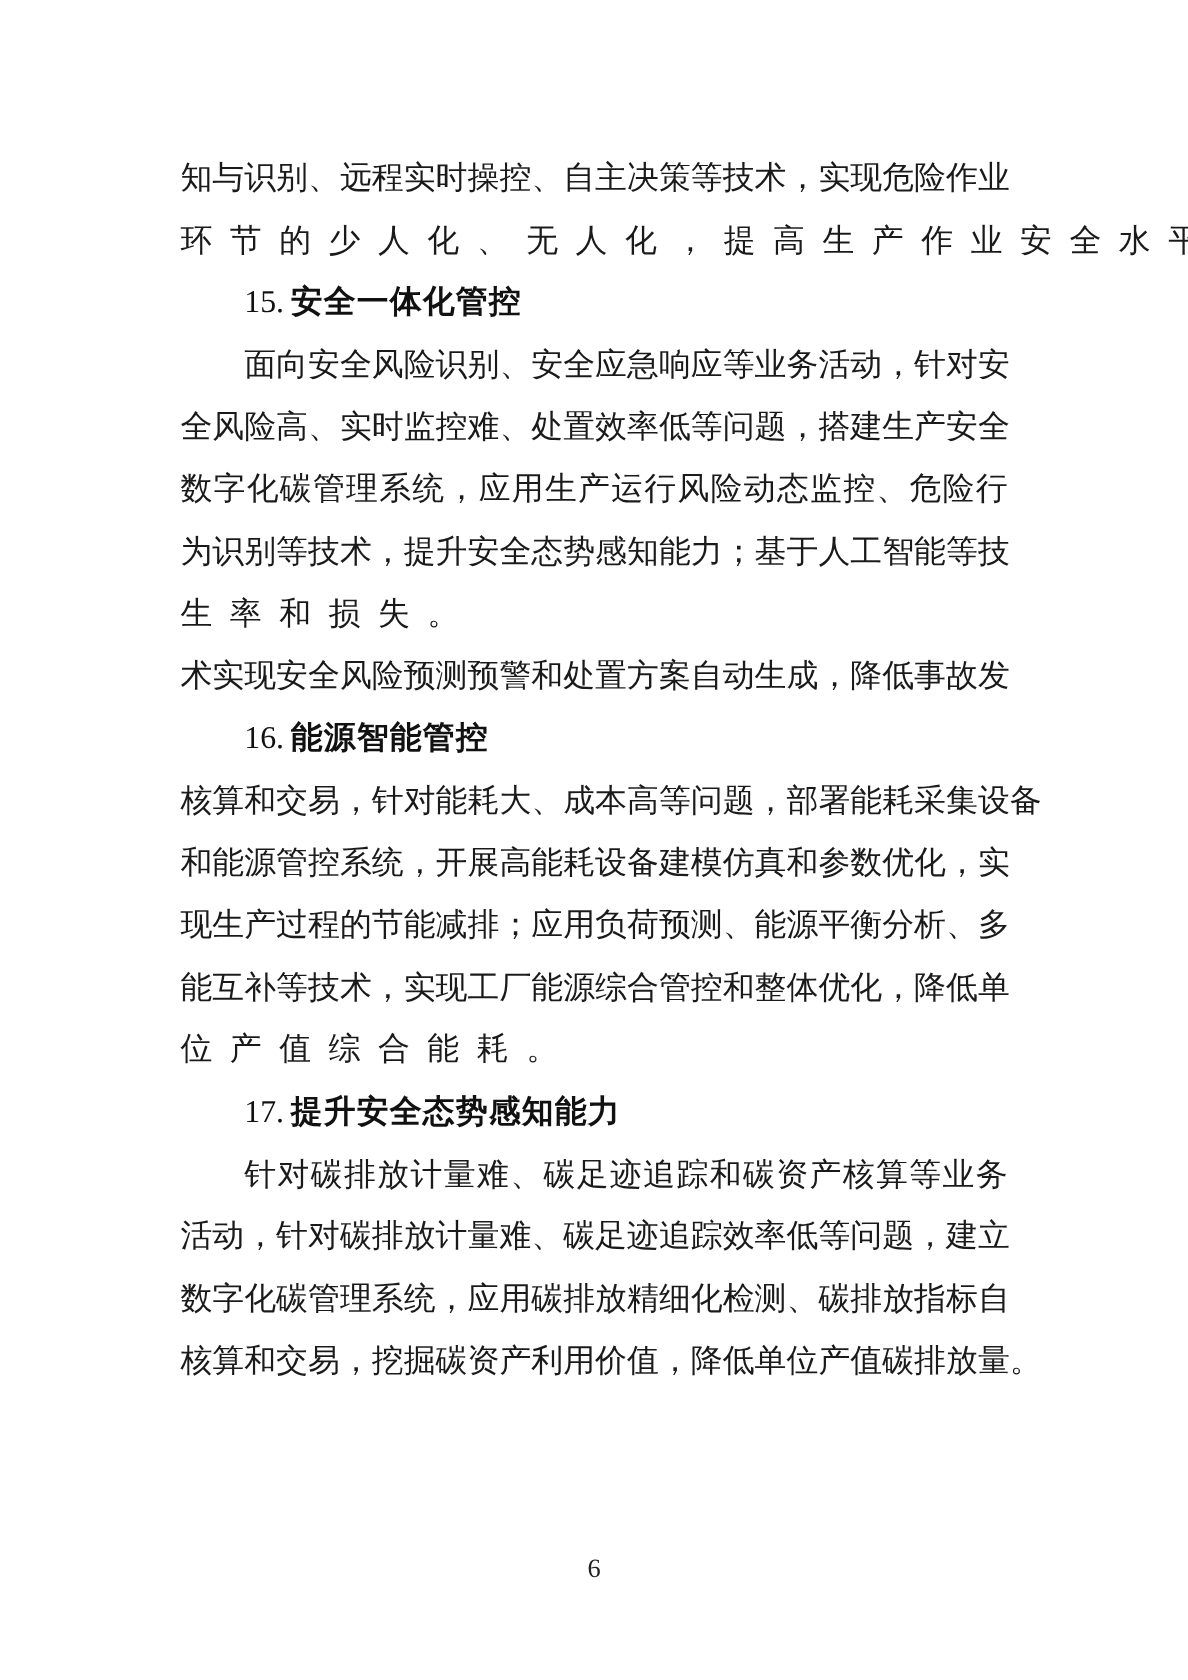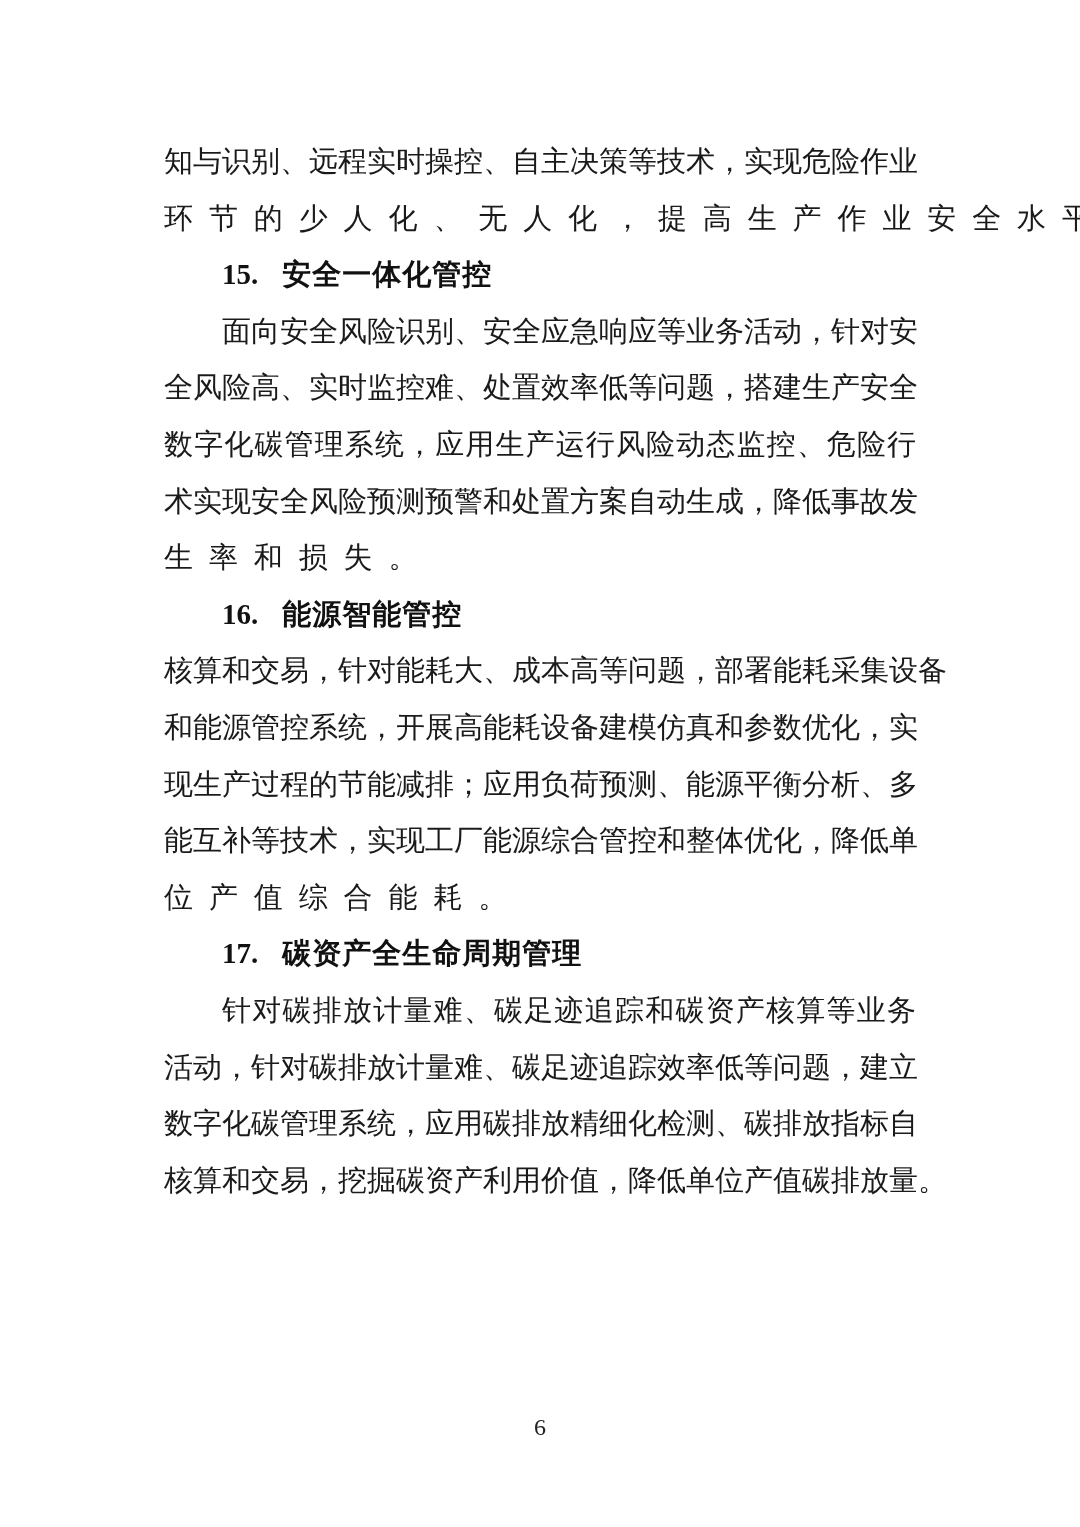--- a/index.html
+++ b/index.html
@@ -50,22 +50,22 @@
       line-height: 56.6px;
       font-size: 29px;
       font-weight: bold;
       padding-left: 58px;
       white-space: nowrap;
       letter-spacing: 1px;
       color: #111111;
     }
     .heading .num {
       font-family: "Liberation Serif", "DejaVu Serif", serif;
-      font-weight: bold;
-      margin-right: 24px;
+      font-weight: normal;
+      margin-right: 6px;
       letter-spacing: 0;
     }
     .page-number {
       position: absolute;
       left: 0;
       width: 1080px;
       top: 1414px;
       text-align: center;
       font-family: "Liberation Serif", serif;
       font-size: 24px;
@@ -80,34 +80,35 @@
 
     <div class="line">知与识别、远程实时操控、自主决策等技术，实现危险作业</div>
     <div class="line last">环节的少人化、无人化，提高生产作业安全水平。</div>
 
     <div class="heading">
       <span class="num">15.</span><span>安全一体化管控</span>
     </div>
     <div class="line indent">面向安全风险识别、安全应急响应等业务活动，针对安</div>
     <div class="line">全风险高、实时监控难、处置效率低等问题，搭建生产安全</div>
     <div class="line">数字化碳管理系统，应用生产运行风险动态监控、危险行</div>
+    <div class="line">为识别等技术，提升安全态势感知能力；基于人工智能等技</div>
+    <div class="line last">生率和损失。</div>
     <div class="line">术实现安全风险预测预警和处置方案自动生成，降低事故发</div>
-    <div class="line last">生率和损失。</div>
 
     <div class="heading">
       <span class="num">16.</span><span>能源智能管控</span>
     </div>
     <div class="line">核算和交易，针对能耗大、成本高等问题，部署能耗采集设备</div>
     <div class="line">和能源管控系统，开展高能耗设备建模仿真和参数优化，实</div>
     <div class="line">现生产过程的节能减排；应用负荷预测、能源平衡分析、多</div>
     <div class="line">能互补等技术，实现工厂能源综合管控和整体优化，降低单</div>
     <div class="line last">位产值综合能耗。</div>
 
     <div class="heading">
-      <span class="num">17.</span><span>碳资产全生命周期管理</span>
+      <span class="num">17.</span><span>提升安全态势感知能力</span>
     </div>
     <div class="line indent">针对碳排放计量难、碳足迹追踪和碳资产核算等业务</div>
     <div class="line">活动，针对碳排放计量难、碳足迹追踪效率低等问题，建立</div>
     <div class="line">数字化碳管理系统，应用碳排放精细化检测、碳排放指标自</div>
     <div class="line">核算和交易，挖掘碳资产利用价值，降低单位产值碳排放量。</div>
 
   </div>
 
   <div class="page-number">6</div>
 </div>

